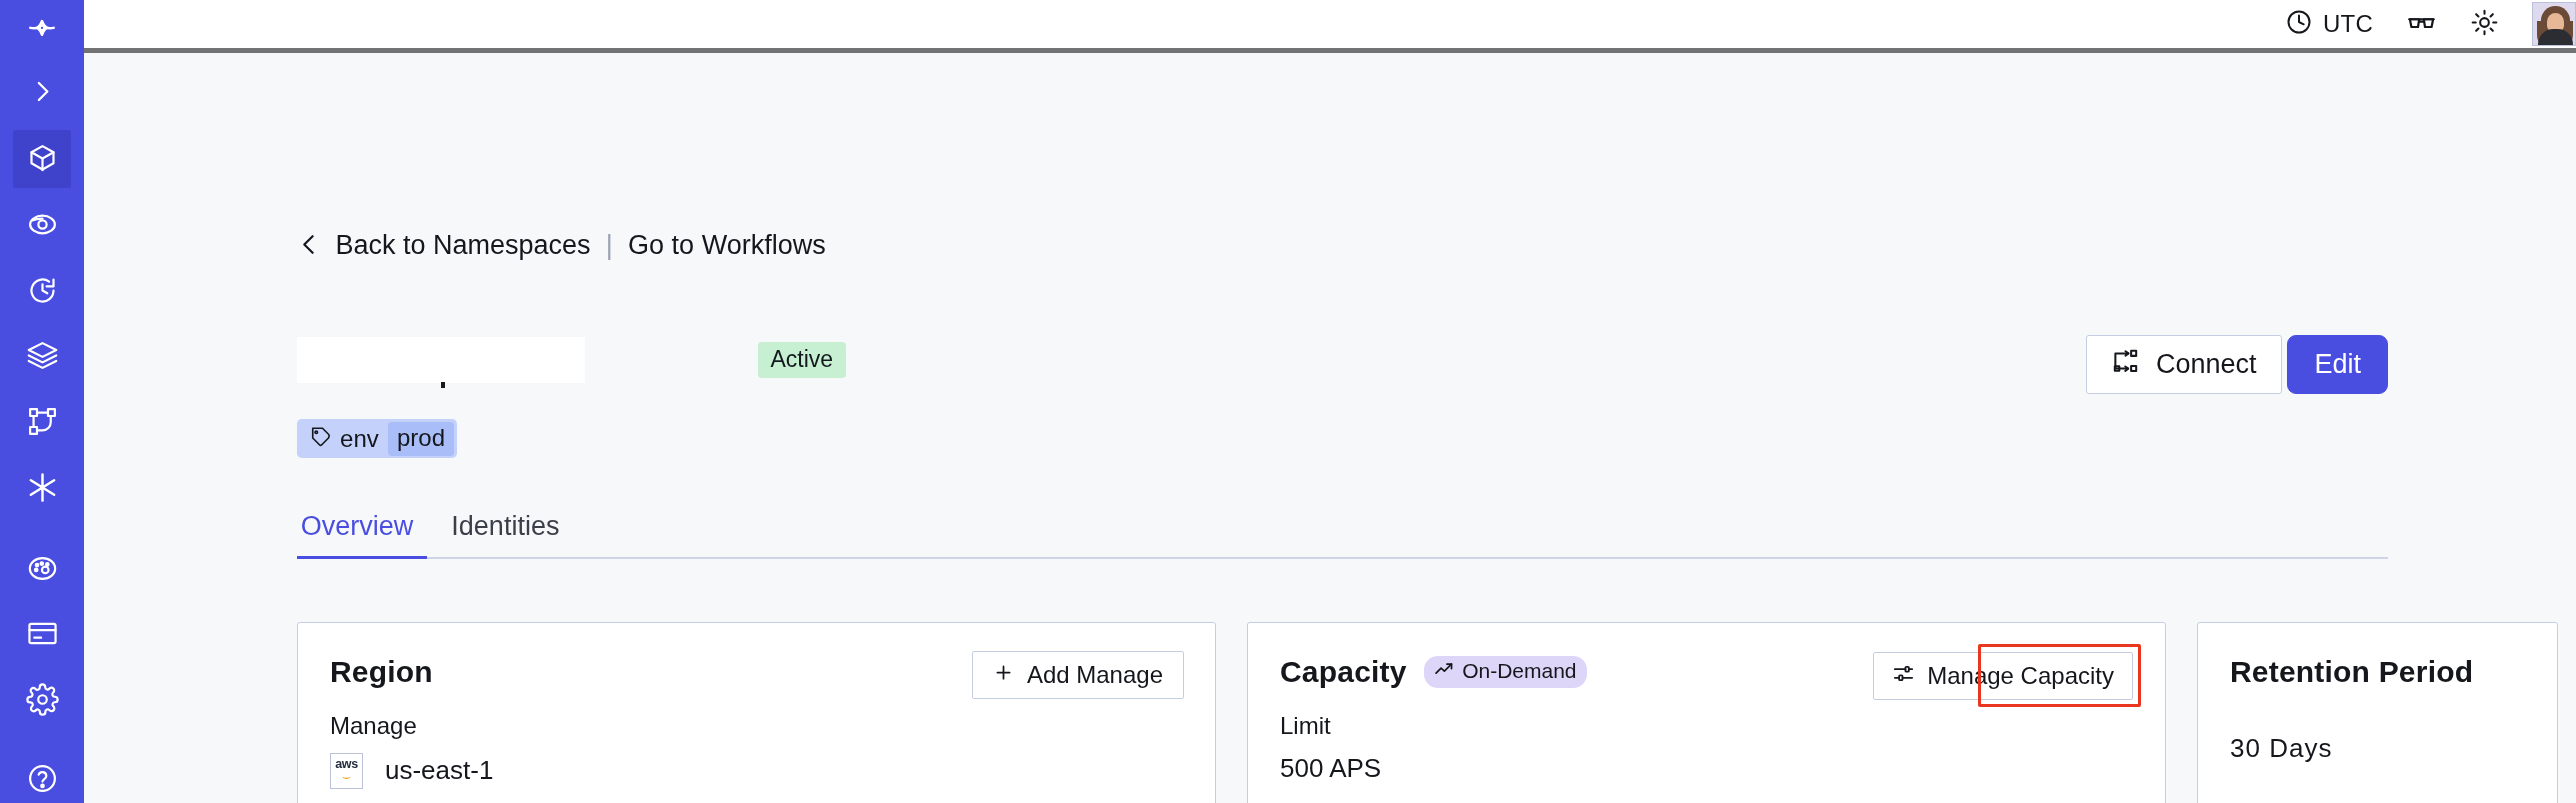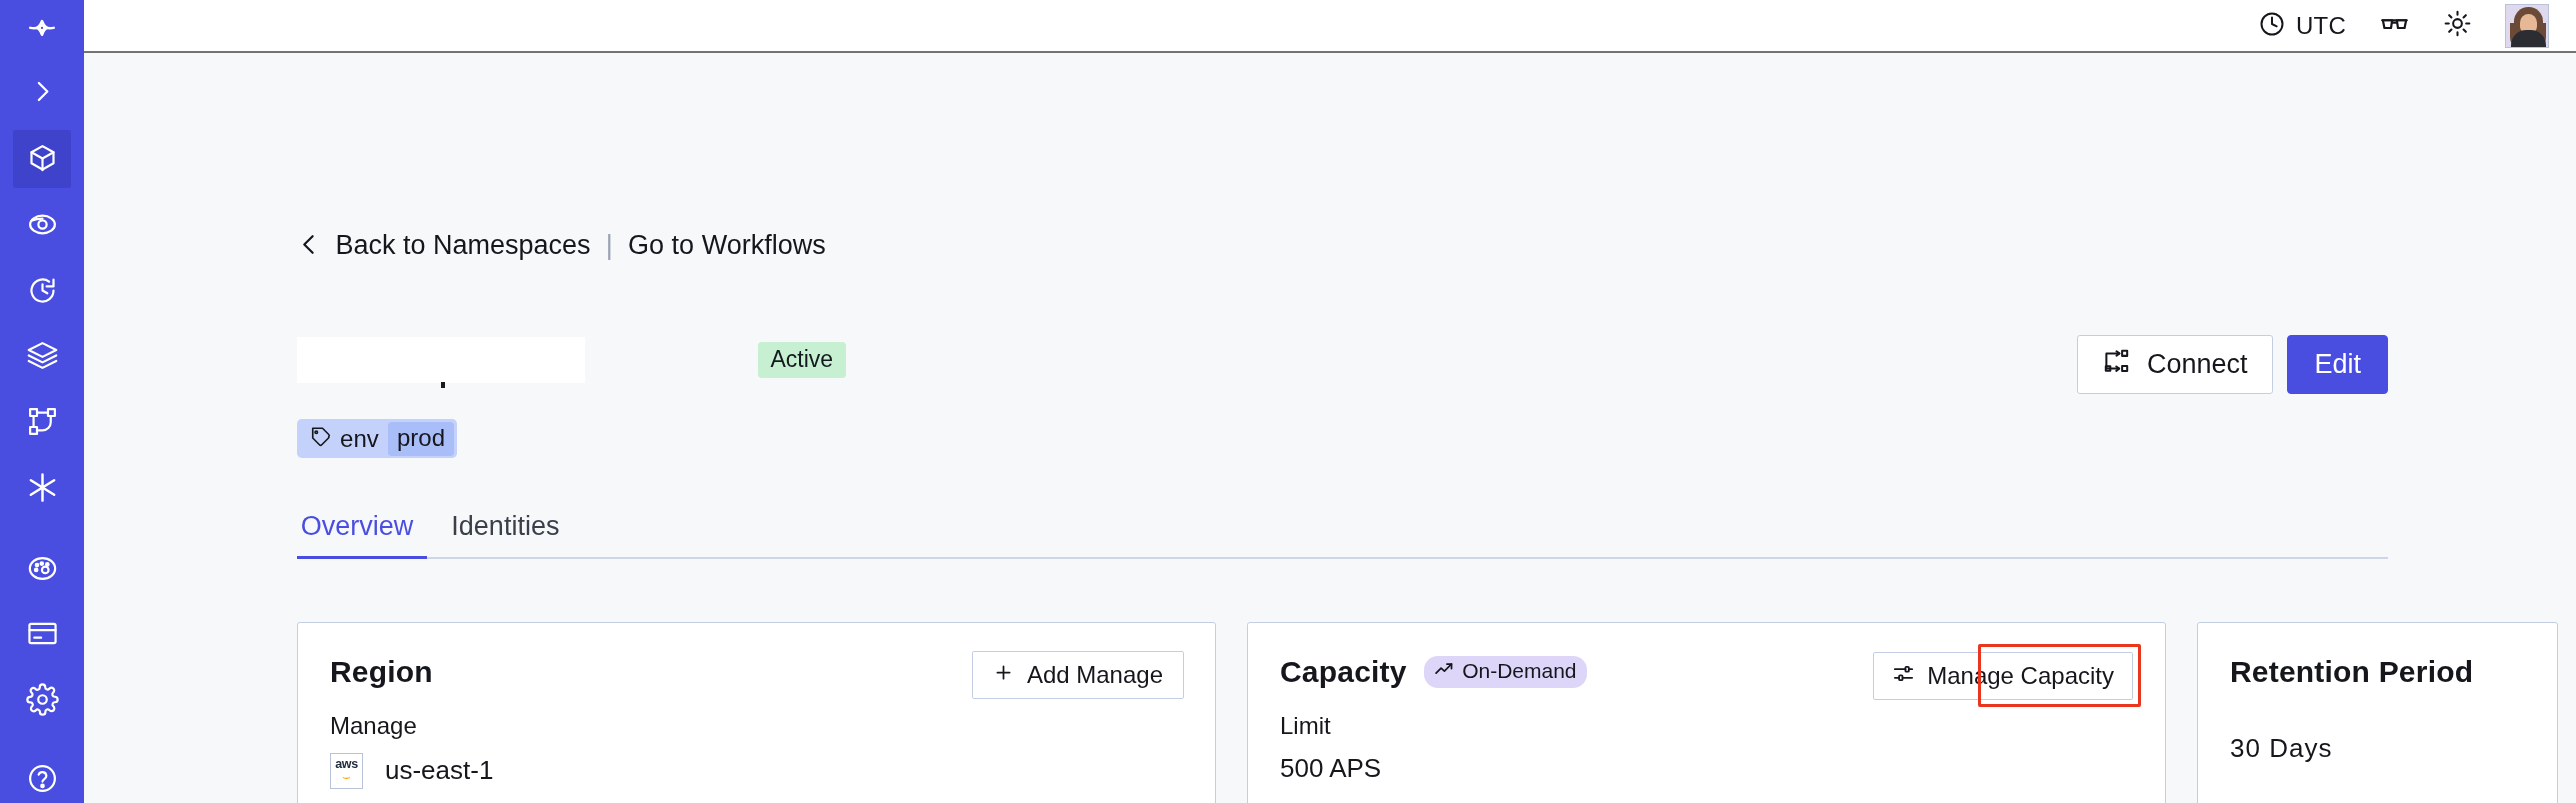--- a/index.html
+++ b/index.html
@@ -35,23 +35,23 @@
   .sb-divider { width: 84px; height: 1px; background: #8e91ec; margin: 11.5px 0 0 0; }
   .sb-group-2 { margin-top: 11.5px; display: flex; flex-direction: column; align-items: center; gap: 7.7px; }
   .sb-bottom-icon { margin-top: 9.6px; }
 
   
   .main { flex: 1 1 auto; display: flex; flex-direction: column; min-width: 0; }
 
   
   .topbar {
     height: 53px; background: #ffffff;
-    border-bottom: 2px solid #737373;
+    border-bottom: 5px solid #737373;
     display: flex; align-items: center; justify-content: flex-end;
-    padding-right: 27px; gap: 33px;
+    gap: 33px;
     flex: 0 0 53px;
   }
   .tb-item { display: flex; align-items: center; gap: 10.5px; color: #15171c; cursor: pointer; }
   .tb-label { font-size: 24px; letter-spacing: 0.2px; color: #15171c; }
   .avatar {
     width: 44px; height: 44px;
     border: 1px solid #b9c2d8;
     background: #ded9ec;
     position: relative; overflow: hidden; flex: 0 0 44px;
   }
@@ -92,32 +92,32 @@
   .tag-pill {
     position: absolute; left: 213px; top: 366px;
     display: inline-flex; align-items: center;
     background: #c4d2fb; border-radius: 4.8px;
     padding: 2.9px 3.8px 2.9px 11.5px; gap: 8.6px; cursor: pointer;
   }
   .tag-key { font-size: 24px; color: #15171c; padding-right: 1px; }
   .tag-val { font-size: 24px; color: #15171c; background: #a9bdf8; border-radius: 3.8px; padding: 1.9px 8.6px 3.8px 8.6px; }
 
   
-  .actions { position: absolute; right: 188px; top: 282px; display: flex; align-items: flex-end; gap: 14px; }
+  .actions { position: absolute; right: 188px; top: 282px; display: flex; align-items: flex-end; gap: 5px; }
   .btn {
     display: inline-flex; align-items: center; justify-content: center;
     font-size: 27px; cursor: pointer; white-space: nowrap;
   }
   .btn-connect {
     background: #ffffff; border: 1px solid #c3cee3; color: #15171c;
     height: 59px; padding: 0 25px; gap: 17.3px; border-radius: 2.9px;
   }
   .btn-edit {
     background: #4a4ee0; color: #ffffff; border: 1px solid #4a4ee0;
-    height: 59px; padding: 0 26px; border-radius: 4px;
+    height: 59px; padding: 0 26px; border-radius: 9px;
   }
 
   
   .tabs { position: absolute; left: 213px; top: 458px; right: 188px; }
   .tab-strip { display: flex; align-items: flex-end; gap: 0; position: relative; }
   .tab {
     font-size: 27px; color: #3a3f4a; padding: 0 19px 17.3px 19px; cursor: pointer;
   }
   .tab:first-child { padding-left: 3.8px; }
   .tab.active { color: #4a4ee0; }

